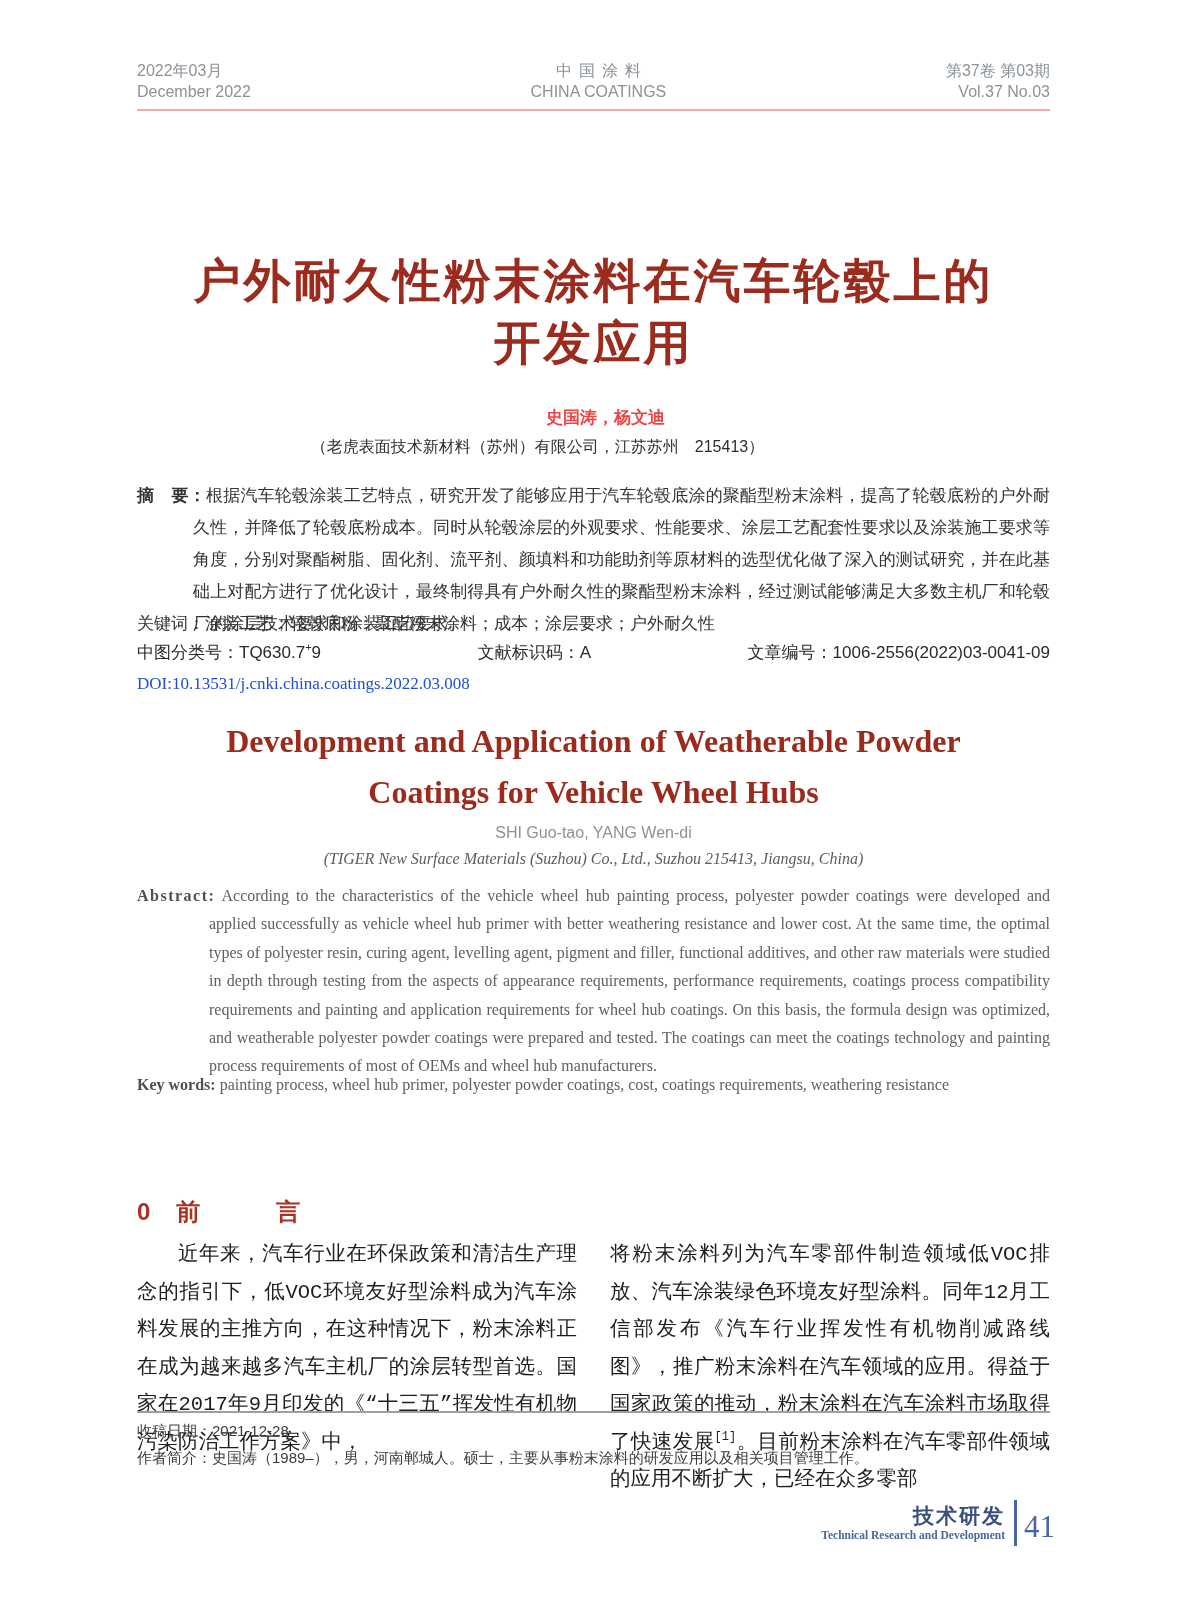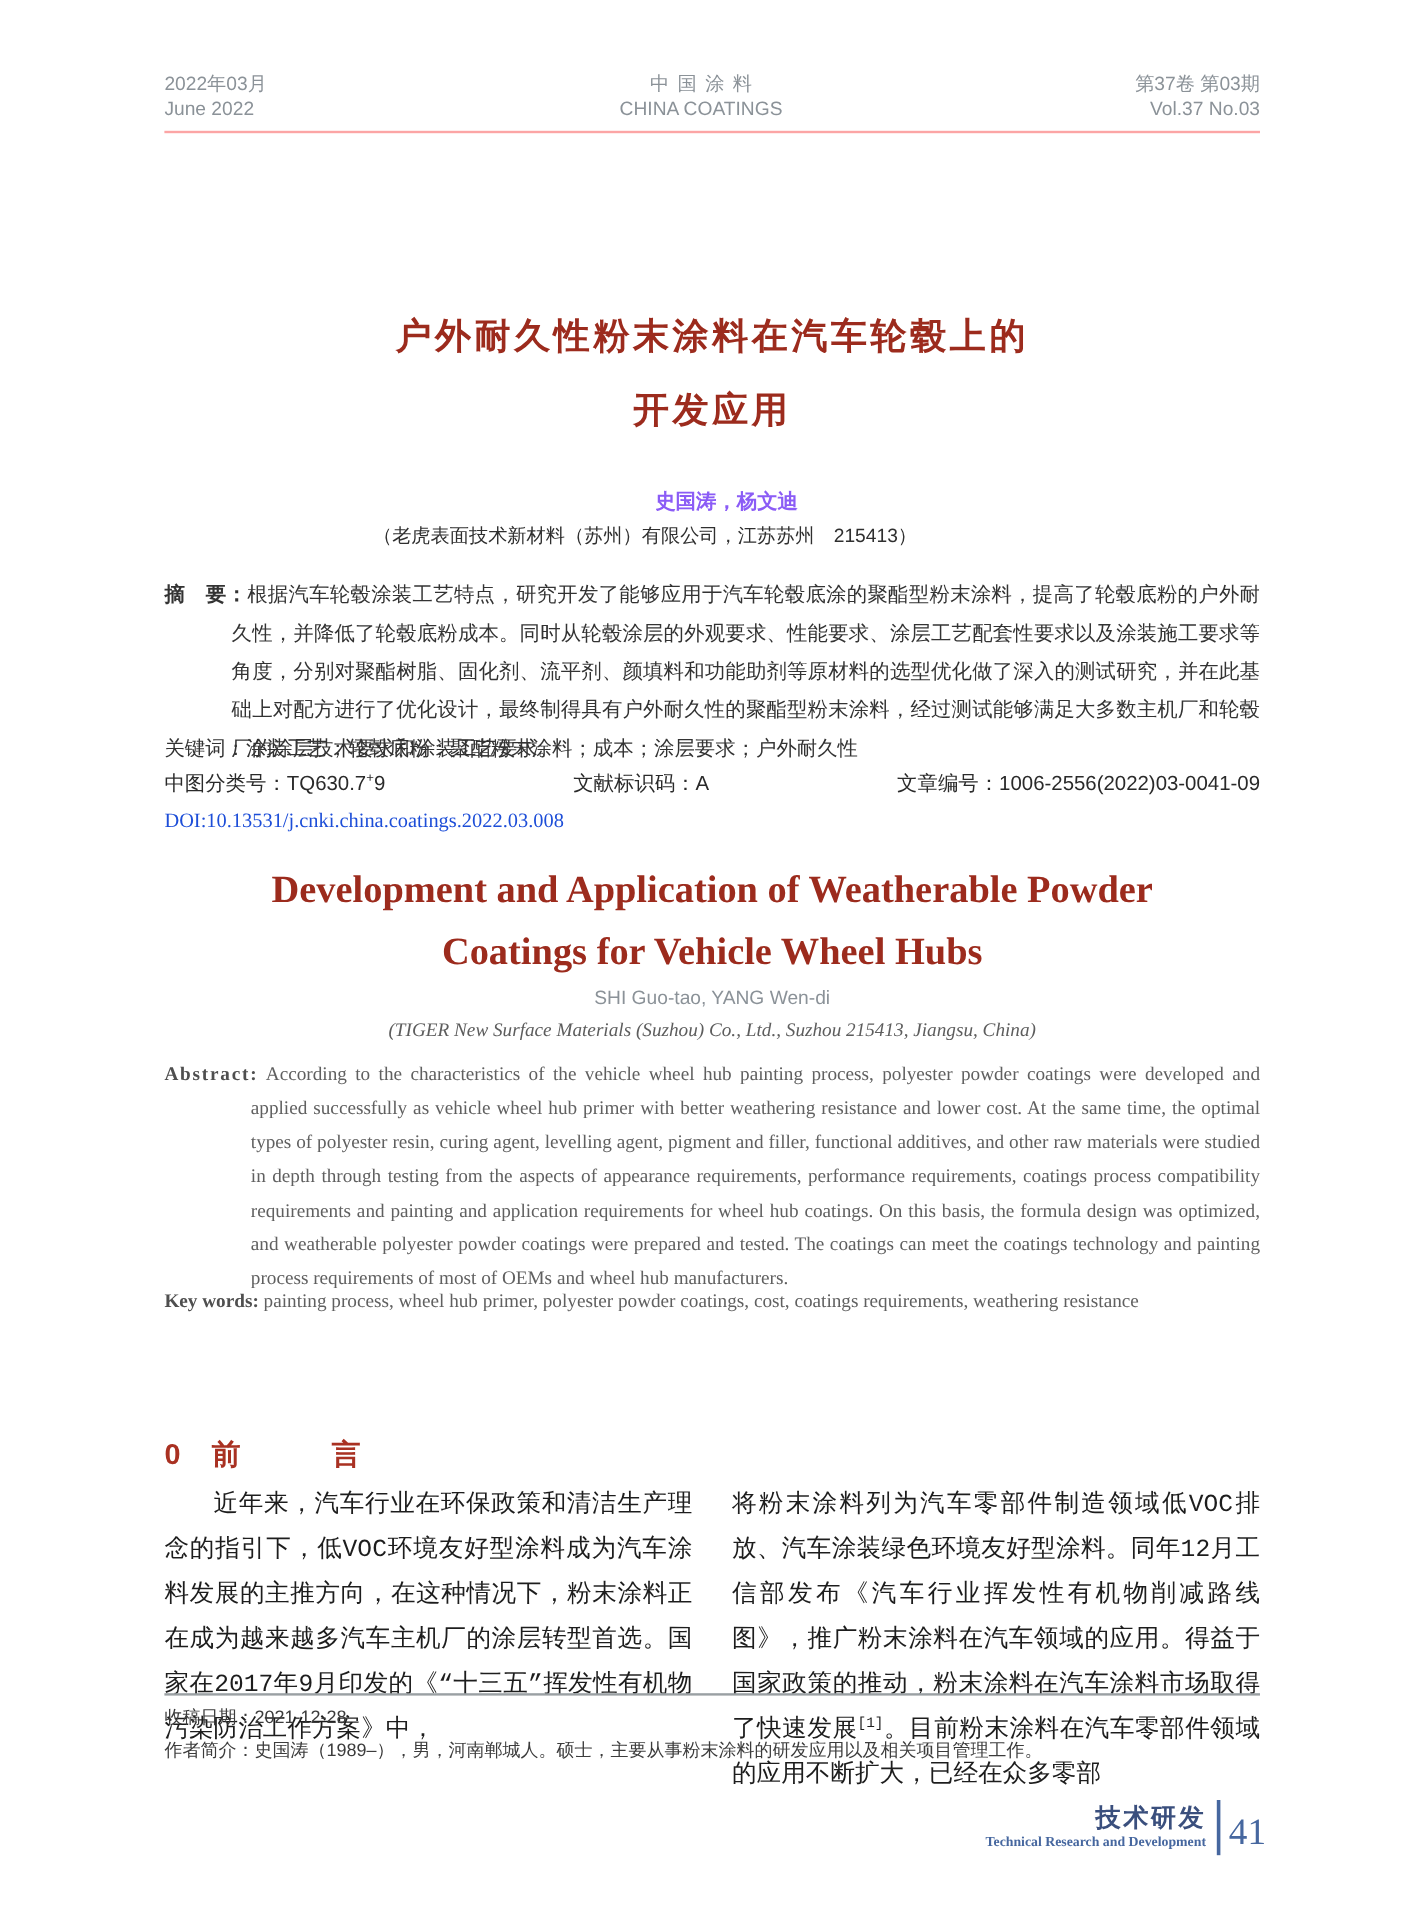--- a/index.html
+++ b/index.html
@@ -25,26 +25,26 @@
   }
   .header .h-center { text-align:center; }
   .header .h-right  { text-align:right; }
   .header .h-cn-journal { letter-spacing:7px; text-indent:7px; }
 
   
   .cn-title {
     position:absolute; left:0; top:250px; width:1187px;
     text-align:center; color:#9c2b1d;
     font-family:"Liberation Sans","DejaVu Sans",sans-serif;
-    font-weight:700; font-size:30px; line-height:62px; letter-spacing:3px;
+    font-weight:700; font-size:47px; line-height:62px; letter-spacing:3px;
   }
   .cn-authors {
     position:absolute; left:0; top:406px; width:1187px;
     text-align:center; font-family:"Liberation Sans","DejaVu Sans",sans-serif;
-    font-weight:700; font-size:17px; color:#8b5cf6;padding-left:24px;
+    font-weight:700; font-size:17px; color:#ef4444;padding-left:24px;
   }
   .cn-affiliation {
     position:absolute; left:0; top:437px; width:1075px;
     text-align:center; font-family:"Liberation Sans","DejaVu Sans",sans-serif;
     font-size:16px; color:#2f2f2f;
   }
 
   
   .cn-abstract {
     position:absolute; left:137px; top:480px; width:913px;
@@ -161,21 +161,21 @@
   }
 </style>
 </head>
 <body>
 
 <div class="page">
 
   <div class="header">
     <div class="h-left">
       <div>2022年03月</div>
-      <div>June 2022</div>
+      <div>December 2022</div>
     </div>
     <div class="h-center">
       <div class="h-cn-journal">中国涂料</div>
       <div>CHINA COATINGS</div>
     </div>
     <div class="h-right">
       <div>第37卷 第03期</div>
       <div>Vol.37  No.03</div>
     </div>
   </div>

